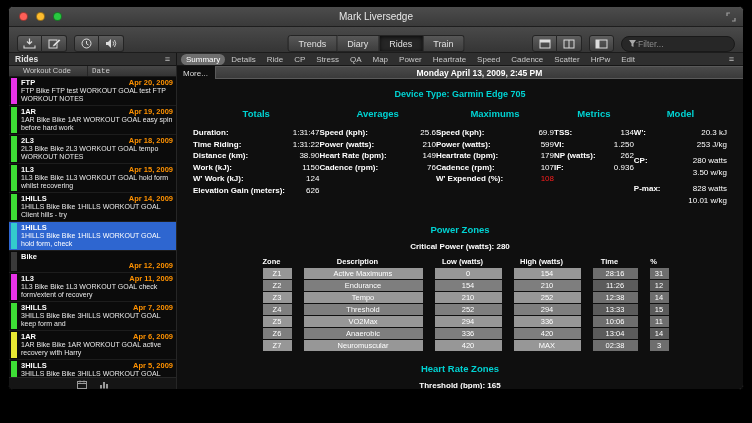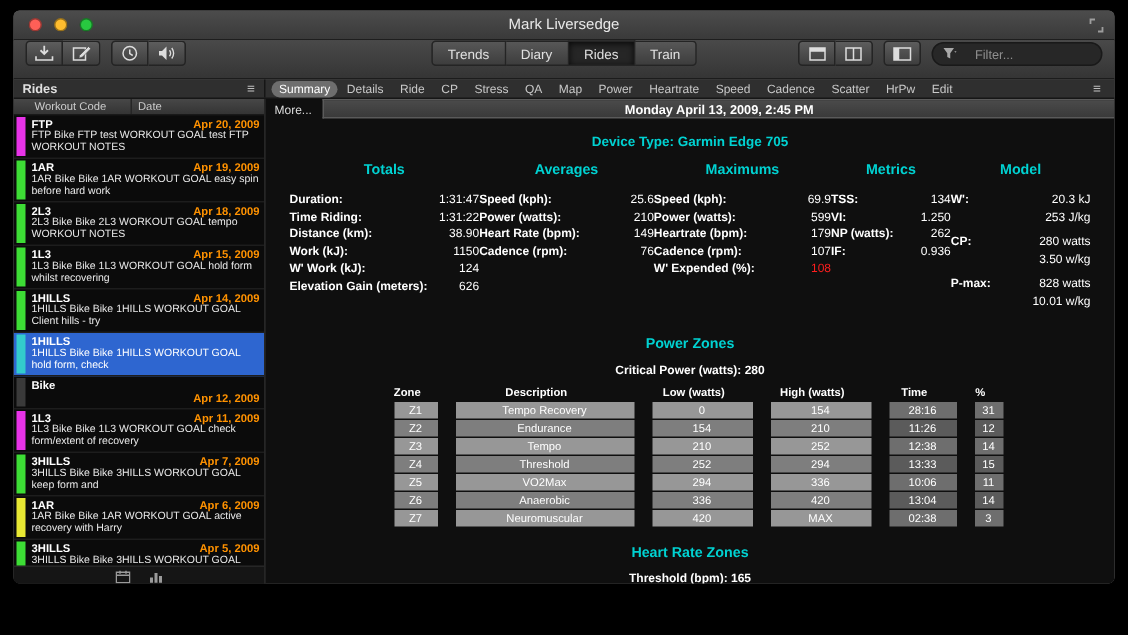--- a/index.html
+++ b/index.html
@@ -12,36 +12,36 @@
   
   .titlebar { height:20px; background:linear-gradient(#4c4c4c,#3a3a3a); border-bottom:1px solid #1e1e1e;
               display:flex; align-items:center; position:relative; }
   .traffic { display:flex; gap:8px; margin-left:10px; z-index:2; }
   .light { width:9px; height:9px; border-radius:50%; border:1px solid rgba(0,0,0,.4); }
   .title { position:absolute; left:0; right:0; text-align:center; font-size:10px; color:#e8e8e8; }
   .resize-ic { position:absolute; right:7px; top:5px; opacity:.8; }
 
   
   .toolbar { height:26px; background:linear-gradient(#494949,#353535); border-bottom:1px solid #1c1c1c;
-             display:flex; align-items:flex-start; padding:0 8px; gap:7px; position:relative; }
+             display:flex; align-items:flex-end; padding:0 8px; gap:7px; position:relative; }
   .tbtn { height:17px; min-width:25px; border-radius:3px; background:linear-gradient(#5d5d5d,#3e3e3e);
           border:1px solid #242424; display:flex; align-items:center; justify-content:center; }
   .btn-group { display:flex; }
   .btn-group .tbtn { border-radius:0; border-left-width:0; }
   .btn-group .tbtn:first-child { border-radius:3px 0 0 3px; border-left-width:1px; }
   .btn-group .tbtn:last-child { border-radius:0 3px 3px 0; }
   .seg { position:absolute; left:50%; transform:translateX(-50%); display:flex; }
   .segbtn { font-size:9px; color:#e0e0e0; height:17px; padding:0 10px; display:flex; align-items:center;
             background:linear-gradient(#575757,#3d3d3d); border:1px solid #242424; border-left-width:0; }
   .segbtn:first-child { border-radius:3px 0 0 3px; border-left-width:1px; }
   .segbtn:last-child { border-radius:0 3px 3px 0; }
   .segbtn.active { background:#262626; box-shadow:inset 0 1px 4px rgba(0,0,0,.8); }
   .toolbar-right { margin-left:auto; display:flex; gap:7px; align-items:center; }
   .filter { width:114px; height:16px; border-radius:9px; background:#272727; border:1px solid #191919;
-            display:flex; align-items:center; padding:0 6px; gap:12px; }
+            display:flex; align-items:center; padding:0 6px; gap:0; }
   .filter-input { background:transparent; border:0; outline:0; color:#cfcfcf; font-size:8.5px; width:78px;
                   font-family:"Liberation Sans", sans-serif; }
   .filter-input::placeholder { color:#8f8f8f; }
 
   
   .tabrow { height:13px; background:#2f2f2f; border-bottom:1px solid #161616; display:flex; }
   .sb-head { width:168px; display:flex; align-items:center; padding:0 6px; border-right:1px solid #161616; }
   .sb-title { font-size:8.5px; font-weight:bold; color:#e0e0e0; flex:1; }
   .hamburger { font-size:9px; color:#bdbdbd; line-height:1; }
   .viewtabs { flex:1; display:flex; align-items:center; padding:0 4px; gap:1px; }
@@ -50,21 +50,21 @@
   .tabrow-menu { margin-left:auto; padding-right:5px; display:flex; align-items:center; }
 
   
   .body { display:flex; height:324px; }
 
   
   .sidebar { width:168px; background:#0b0b0b; border-right:1px solid #262626; display:flex; flex-direction:column; }
   .colhead { height:11px; background:linear-gradient(#474747,#343434); border-bottom:1px solid #191919;
              display:flex; font-size:7.5px; color:#cccccc; line-height:10px; }
   .colhead .c1 { width:79px; padding-left:14px; border-right:1px solid #262626; }
-  .colhead .c2 { flex:1; padding-left:4px; }
+  .colhead .c2 { flex:1; padding-left:4px;font-family:Liberation Mono, monospace; }
   .ridelist { flex:1; overflow:hidden; }
   .ride { position:relative; padding:1px 3px 2px 12px; border-bottom:1px solid #1d1d1d; }
   .strip { position:absolute; left:2px; top:1px; bottom:1px; width:6px; }
   .rhdr { display:flex; font-size:7.5px; font-weight:bold; line-height:9px; }
   .rcode { color:#ffffff; flex:1; }
   .rdate { color:#ff9200; white-space:nowrap; }
   .rdesc { font-size:7px; color:#e9e9e9; line-height:8px; }
   .ride.selected { background:#2e66d0; }
   .ride.selected .rdesc, .ride.selected .rcode { color:#fff; }
   .ride.stacked .rhdr { display:block; }
@@ -494,21 +494,21 @@
 
         <div class="ztable">
           <div class="zh">Zone</div>
           <div class="zh">Description</div>
           <div class="zh">Low (watts)</div>
           <div class="zh">High (watts)</div>
           <div class="zh">Time</div>
           <div class="zh">%</div>
 
           <div class="zc ca">Z1</div>
-          <div class="zc ca">Tempo Recovery</div>
+          <div class="zc ca">Active Maximums</div>
           <div class="zc ca">0</div>
           <div class="zc ca">154</div>
           <div class="zc ta">28:16</div>
           <div class="zc ta">31</div>
 
           <div class="zc cb">Z2</div>
           <div class="zc cb">Endurance</div>
           <div class="zc cb">154</div>
           <div class="zc cb">210</div>
           <div class="zc tb">11:26</div>

